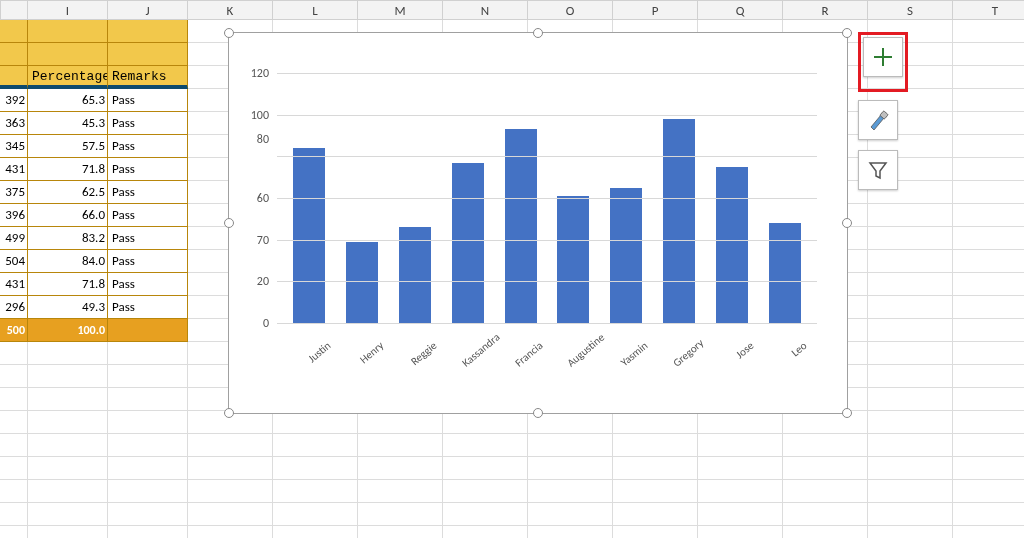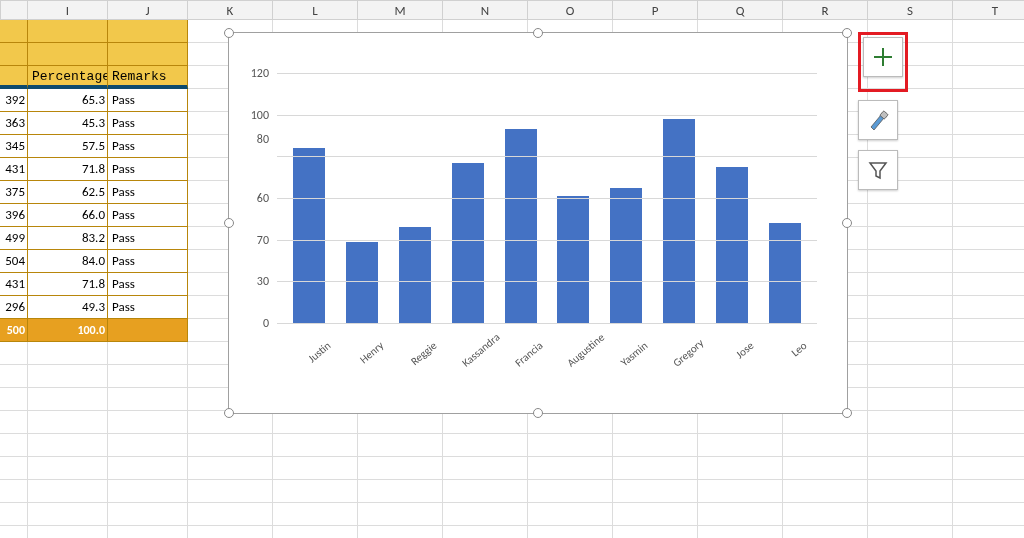--- a/index.html
+++ b/index.html
@@ -577,21 +577,21 @@
   <div class="handle tm"></div>
   <div class="handle tr"></div>
   <div class="handle ml"></div>
   <div class="handle mr"></div>
   <div class="handle bl"></div>
   <div class="handle bm"></div>
   <div class="handle br"></div>
 
   <div class="y-axis" id="y-axis">
       <div class="y-tick" style="top: 250px;">0</div>
-      <div class="y-tick" style="top: 208.333px;">30</div>
+      <div class="y-tick" style="top: 208.333px;">20</div>
       <div class="y-tick" style="top: 166.667px;">70</div>
       <div class="y-tick" style="top: 125px; text-align: center;">60</div>
       <div class="y-tick" style="top: 66px;">80</div>
       <div class="y-tick" style="top: 41.6667px;">100</div>
       <div class="y-tick" style="top: 0px;">120</div>
     </div>
   <div class="chart-plot" id="plot">
     <div class="bars" id="bars">
         <div class="bar" style="height: 175px;"></div>
         <div class="bar" style="height: 81.25px;"></div>

